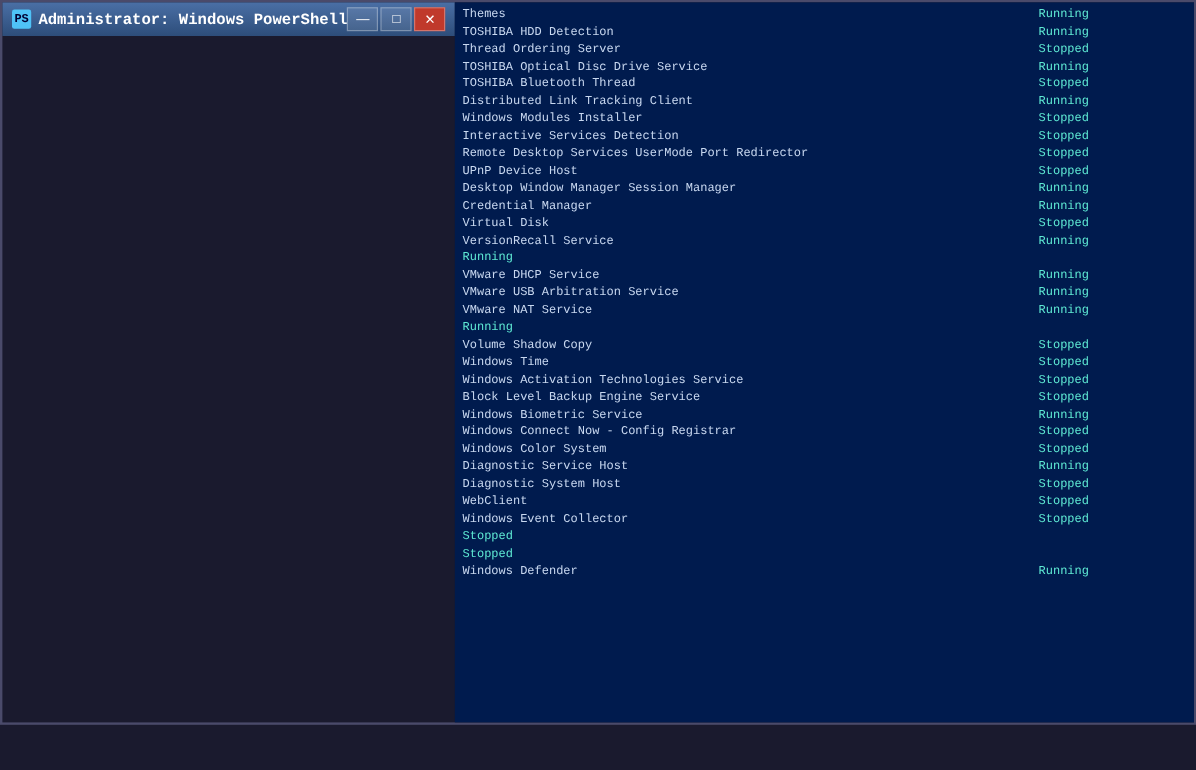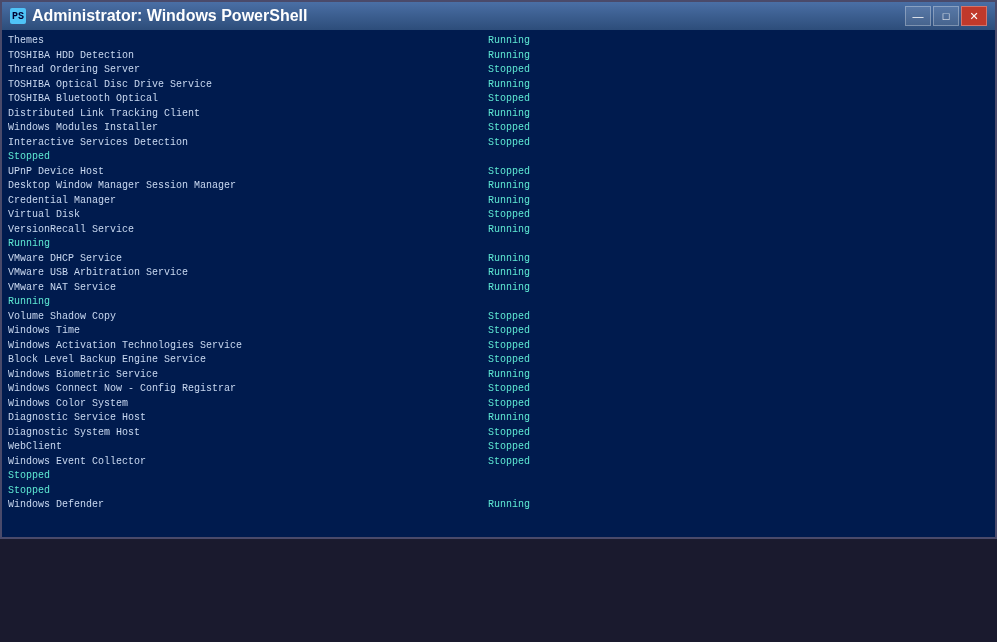--- a/index.html
+++ b/index.html
@@ -6,23 +6,23 @@
     body {
       font-family: 'Courier New', Courier, monospace;
       font-size: 13px;
       background: #1a1a2e;
       width: 997px;
       height: 642px;
       overflow: hidden;
     }
     .window {
       width: 997px;
-      height: 539px;
-      display: flex;
-      flex-direction: column;
+      height: 604px;
+      display: flex;
+      flex-direction: row;
       border: 2px solid #4a4a6a;
     }
     .title-bar {
       background: linear-gradient(to bottom, #4a6fa5, #2d4d7a);
       height: 28px;
       display: flex;
       align-items: center;
       padding: 0 8px;
       flex-shrink: 0;
       justify-content: space-between;
@@ -39,22 +39,22 @@
       border-radius: 2px;
       display: flex;
       align-items: center;
       justify-content: center;
       font-size: 10px;
       color: #003;
       font-weight: bold;
     }
     .title-text {
       color: white;
-      font-size: 16px;
-      font-family: Liberation Sans, sans-serif;
+      font-size: 13px;
+      font-family: Liberation Mono, monospace;
       font-weight: bold;
     }
     .title-buttons {
       display: flex;
       gap: 2px;
     }
     .title-btn {
       width: 26px;
       height: 20px;
       display: flex;
@@ -127,36 +127,37 @@
       </div>
       <div class="service-row">
         <span class="service-name">Thread Ordering Server</span>
         <span class="service-status">Stopped</span>
       </div>
       <div class="service-row">
         <span class="service-name">TOSHIBA Optical Disc Drive Service</span>
         <span class="service-status">Running</span>
       </div>
       <div class="service-row">
-        <span class="service-name">TOSHIBA Bluetooth Optical</span>
+        <span class="service-name">TOSHIBA Bluetooth Thread</span>
         <span class="service-status">Stopped</span>
       </div>
       <div class="service-row">
         <span class="service-name">Distributed Link Tracking Client</span>
         <span class="service-status">Running</span>
       </div>
       <div class="service-row">
         <span class="service-name">Windows Modules Installer</span>
         <span class="service-status">Stopped</span>
       </div>
       <div class="service-row">
         <span class="service-name">Interactive Services Detection</span>
         <span class="service-status">Stopped</span>
       </div>
       <div class="service-row">
+        <span class="service-name">Remote Desktop Services UserMode Port Redirector</span>
         <span class="service-status">Stopped</span>
       </div>
       <div class="service-row">
         <span class="service-name">UPnP Device Host</span>
         <span class="service-status">Stopped</span>
       </div>
       <div class="service-row">
         <span class="service-name">Desktop Window Manager Session Manager</span>
         <span class="service-status">Running</span>
       </div>

